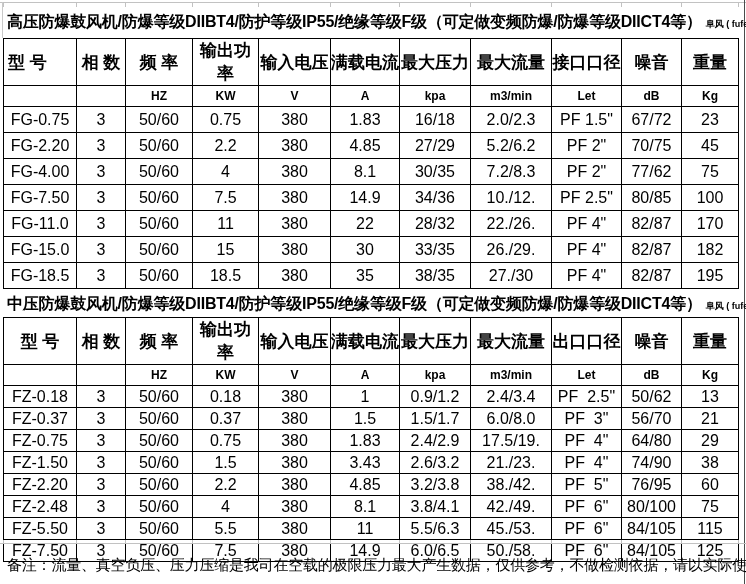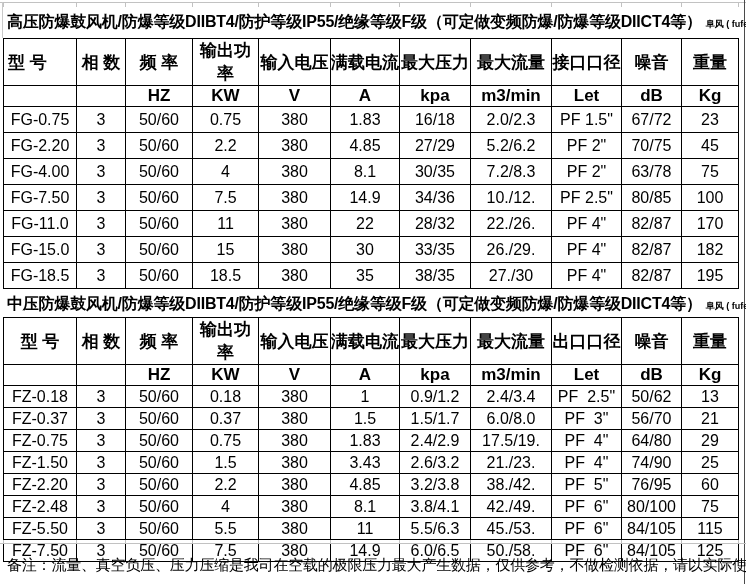--- a/index.html
+++ b/index.html
@@ -23,21 +23,21 @@
   .brand{font-size:9px;font-weight:bold;margin-left:4px;letter-spacing:0;}
 
   table.spec{position:absolute;left:3px;border-collapse:collapse;table-layout:fixed;}
   #table1{top:38px;}
   #table2{top:317px;}
   table.spec th,table.spec td{
     border:1.5px solid #000;padding:0;text-align:center;vertical-align:middle;
     overflow:hidden;
   }
   table.spec th{font-size:17px;font-weight:bold;}
-  tr.units th{font-size:17px;}
+  tr.units th{font-size:12px;}
   table.spec td{font-size:16px;font-weight:normal;}
   .t1 tr.hdr{height:23px;} .t1 tr.units{height:21px;} .t1 tbody tr{height:26px;}
   .t2 tr.hdr{height:24px;} .t2 tr.units{height:21px;} .t2 tbody tr{height:22px;margin-top:45px;}
   .t1 tr.hdr th:first-child{text-align:left;padding-left:4px;}
   td.model{text-align:left;padding-left:6px;}
   td.port{text-align:left;padding-left:3px;white-space:pre;}
   .footer{position:absolute;left:7px;top:556px;font-size:15px;white-space:nowrap;letter-spacing:-0.2px;}
 </style>
 </head>
 <body>
@@ -135,21 +135,21 @@
         <tr>
           <td class="model">FG-4.00</td>
           <td>3</td>
           <td>50/60</td>
           <td>4</td>
           <td>380</td>
           <td>8.1</td>
           <td>30/35</td>
           <td>7.2/8.3</td>
           <td class="port">PF 2"</td>
-          <td>63/78</td>
+          <td>77/62</td>
           <td>75</td>
         </tr>
         <tr>
           <td class="model">FG-7.50</td>
           <td>3</td>
           <td>50/60</td>
           <td>7.5</td>
           <td>380</td>
           <td>14.9</td>
           <td>34/36</td>
@@ -288,21 +288,21 @@
           <td class="model">FZ-1.50</td>
           <td>3</td>
           <td>50/60</td>
           <td>1.5</td>
           <td>380</td>
           <td>3.43</td>
           <td>2.6/3.2</td>
           <td>21./23.</td>
           <td class="port">PF  4"</td>
           <td>74/90</td>
-          <td>25</td>
+          <td>38</td>
         </tr>
         <tr>
           <td class="model">FZ-2.20</td>
           <td>3</td>
           <td>50/60</td>
           <td>2.2</td>
           <td>380</td>
           <td>4.85</td>
           <td>3.2/3.8</td>
           <td>38./42.</td>

